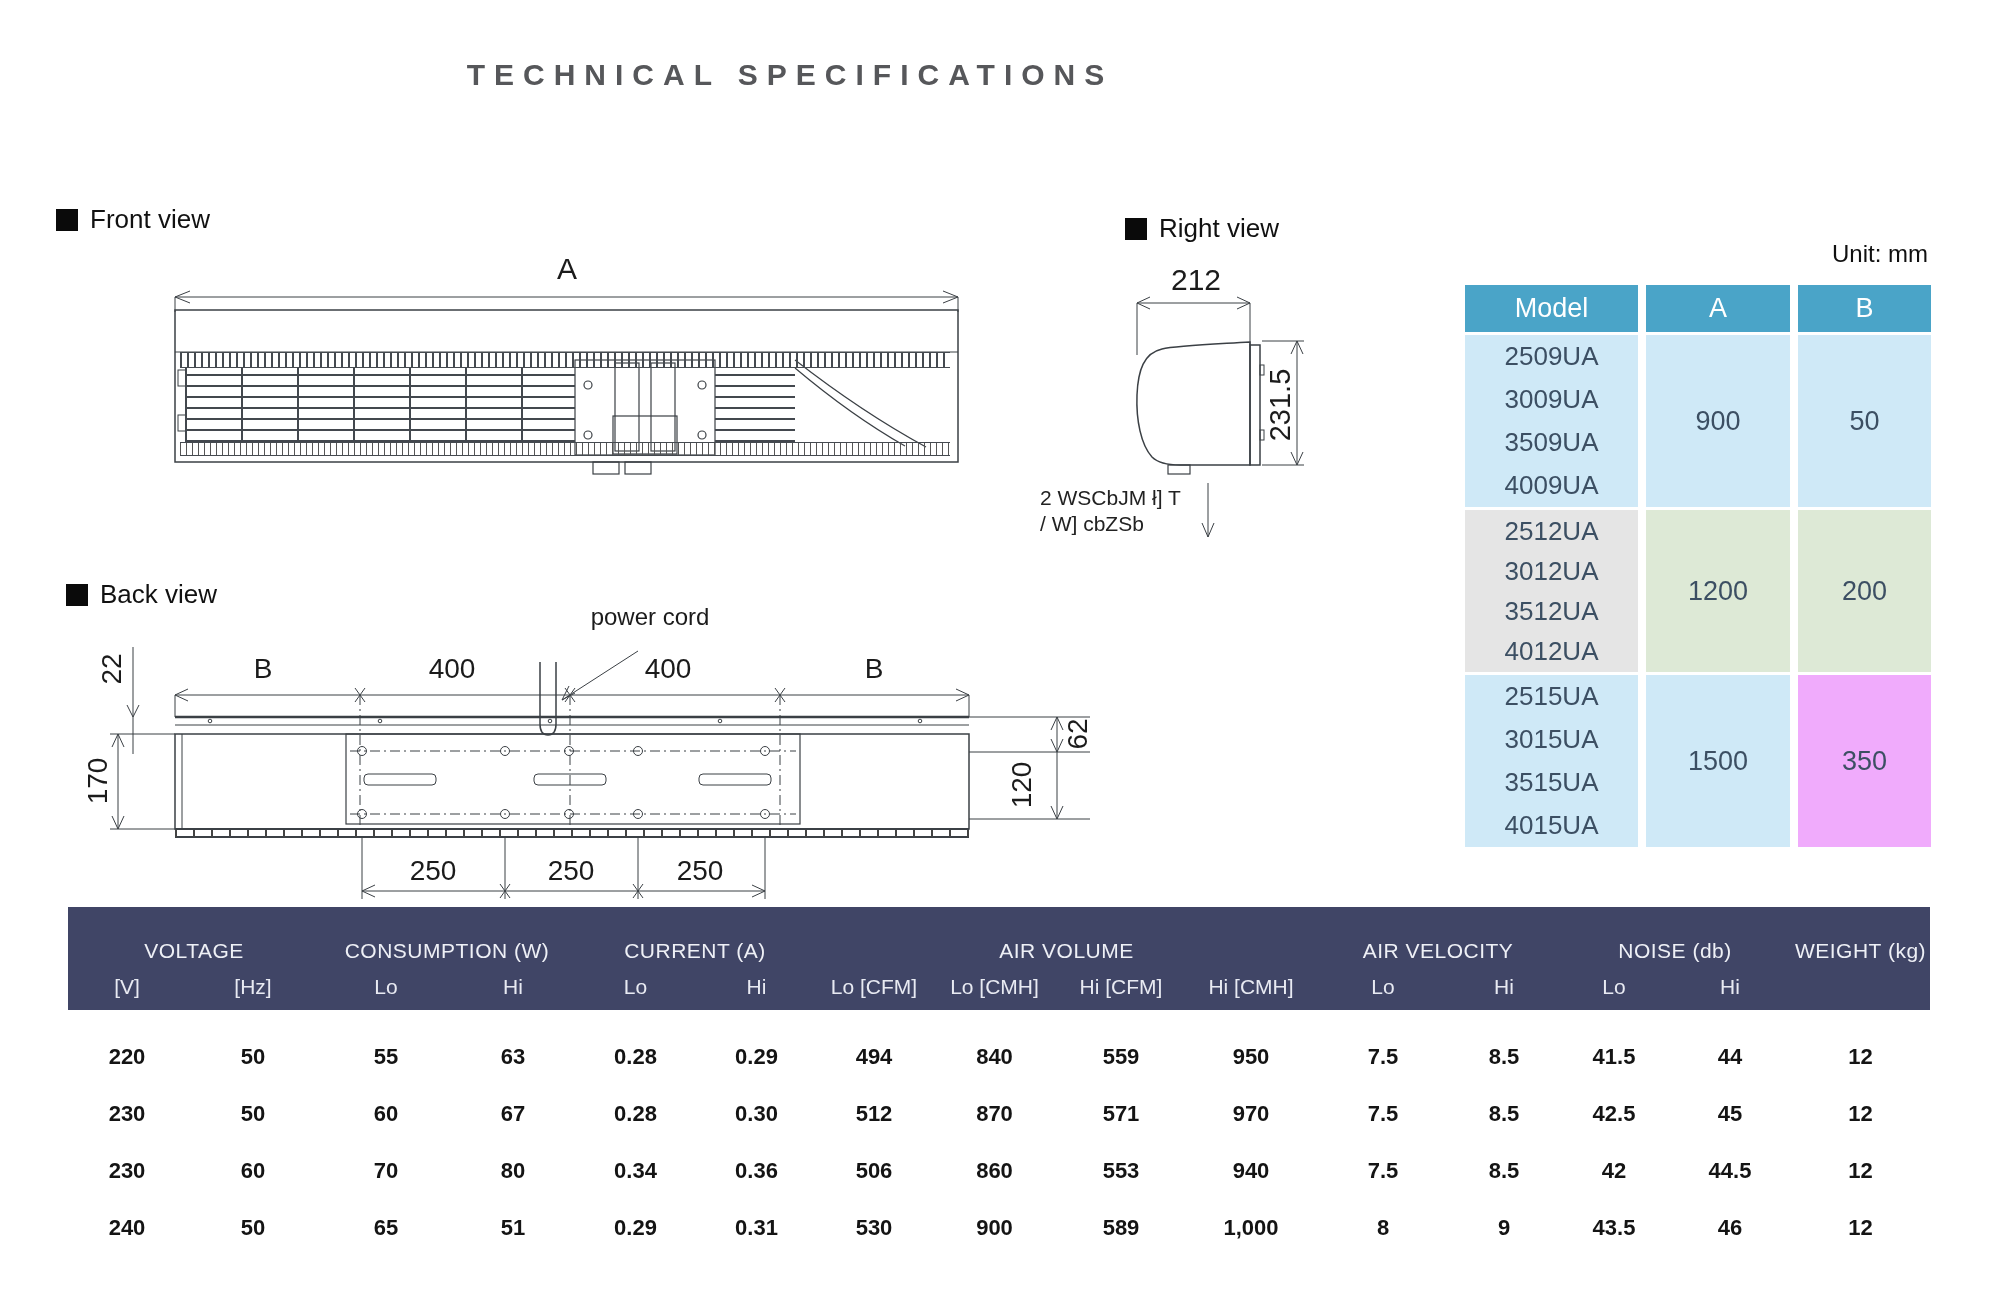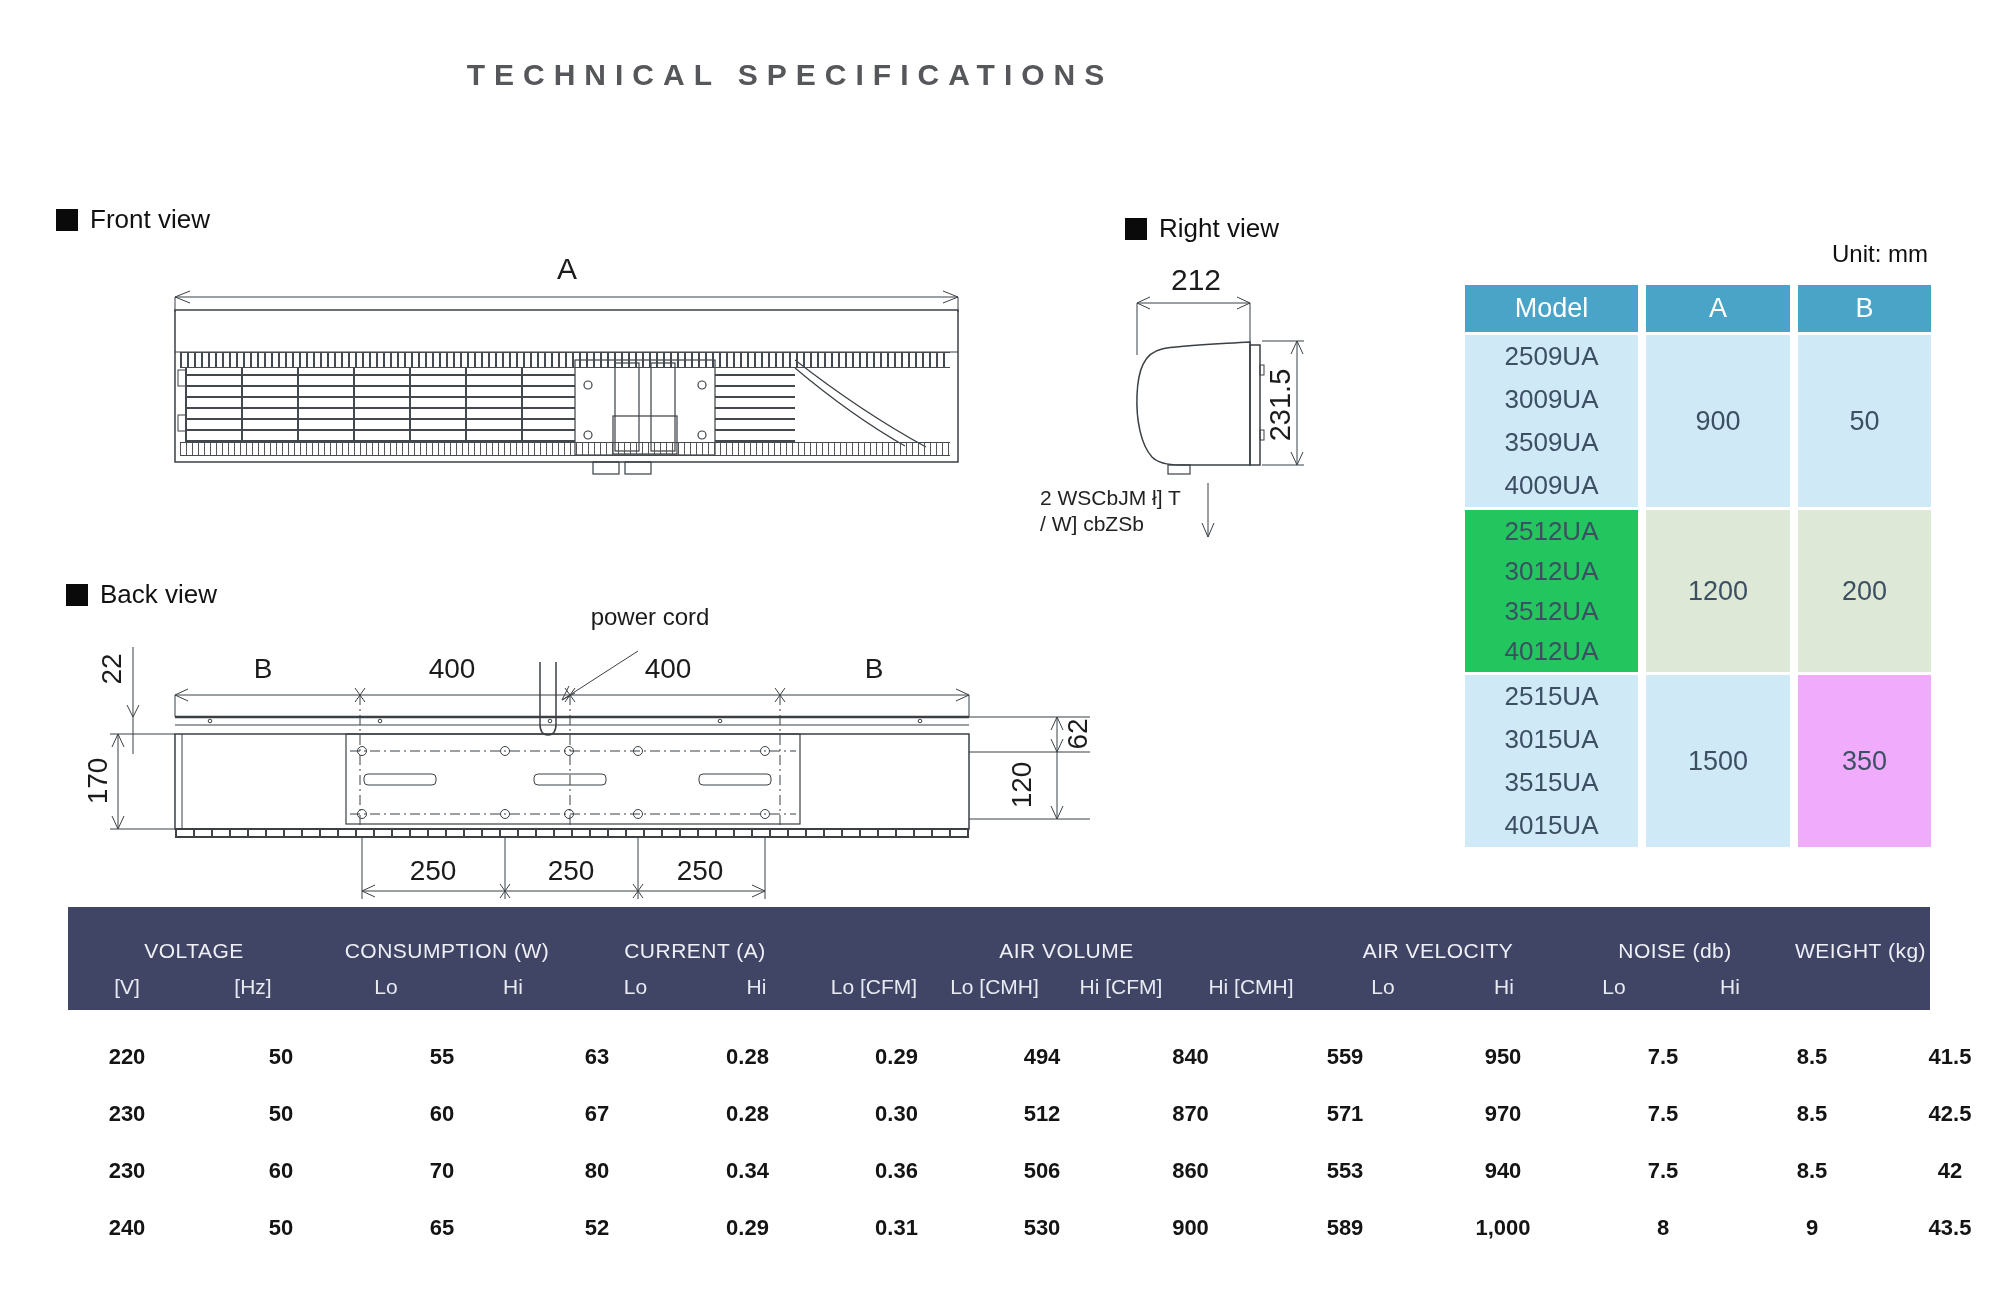--- a/index.html
+++ b/index.html
@@ -34,21 +34,21 @@
   .mhead-cell{height:47px;display:flex;align-items:center;justify-content:center;
               color:#fff;font-size:27px;}
   .mcell{display:flex;align-items:center;justify-content:center;
          font-size:27px;color:#3c4f63;}
   .mmodels{flex-direction:column;justify-content:center;line-height:43px;font-size:26px;}
   
   .spec-grid{display:grid;grid-template-columns:118px 134px 132px 122px 123px 119px 116px 125px 128px 132px 132px 110px 110px 122px 139px;}
   .spec-header{height:103px;padding-top:32px;box-sizing:border-box;}
   .sg{font-size:21px;color:#eef0f6;text-align:center;letter-spacing:0.5px;}
   .sub{font-size:21px;color:#e8eaf2;text-align:center;padding-top:12px;}
-  .srow{height:57px;align-items:center;gap:28px;}
+  .srow{height:57px;align-items:center;}
   .sval{font-size:22px;font-weight:700;color:#141414;text-align:center;}
 </style>
 </head>
 <body>
 
 <div class="canvas">
 
   <div class="abs title" style="left:460px;top:58px;width:660px;">TECHNICAL SPECIFICATIONS</div>
 
   <div class="abs view-label" style="left:56px;top:204px;">
@@ -305,21 +305,21 @@
         <span>2509UA</span>
         <span>3009UA</span>
         <span>3509UA</span>
         <span>4009UA</span>
       </div>
       <div class="mcell" style="background:#cfe9f7;">900</div>
       <div class="mcell" style="background:#cfe9f7;">50</div>
     </div>
 
     <div class="mrow" style="height:162px;">
-      <div class="mcell mmodels" style="background:#22c55e;line-height:40px;">
+      <div class="mcell mmodels" style="background:#e5e5e5;line-height:40px;">
         <span>2512UA</span>
         <span>3012UA</span>
         <span>3512UA</span>
         <span>4012UA</span>
       </div>
       <div class="mcell" style="background:#dde9d6;">1200</div>
       <div class="mcell" style="background:#dde9d6;">200</div>
     </div>
 
     <div class="mrow" style="height:171px;">
@@ -413,21 +413,21 @@
         <div class="sval">7.5</div>
         <div class="sval">8.5</div>
         <div class="sval">42</div>
         <div class="sval">44.5</div>
         <div class="sval">12</div>
       </div>
       <div class="spec-grid srow">
         <div class="sval">240</div>
         <div class="sval">50</div>
         <div class="sval">65</div>
-        <div class="sval">52</div>
+        <div class="sval">51</div>
         <div class="sval">0.29</div>
         <div class="sval">0.31</div>
         <div class="sval">530</div>
         <div class="sval">900</div>
         <div class="sval">589</div>
         <div class="sval">1,000</div>
         <div class="sval">8</div>
         <div class="sval">9</div>
         <div class="sval">43.5</div>
         <div class="sval">46</div>

